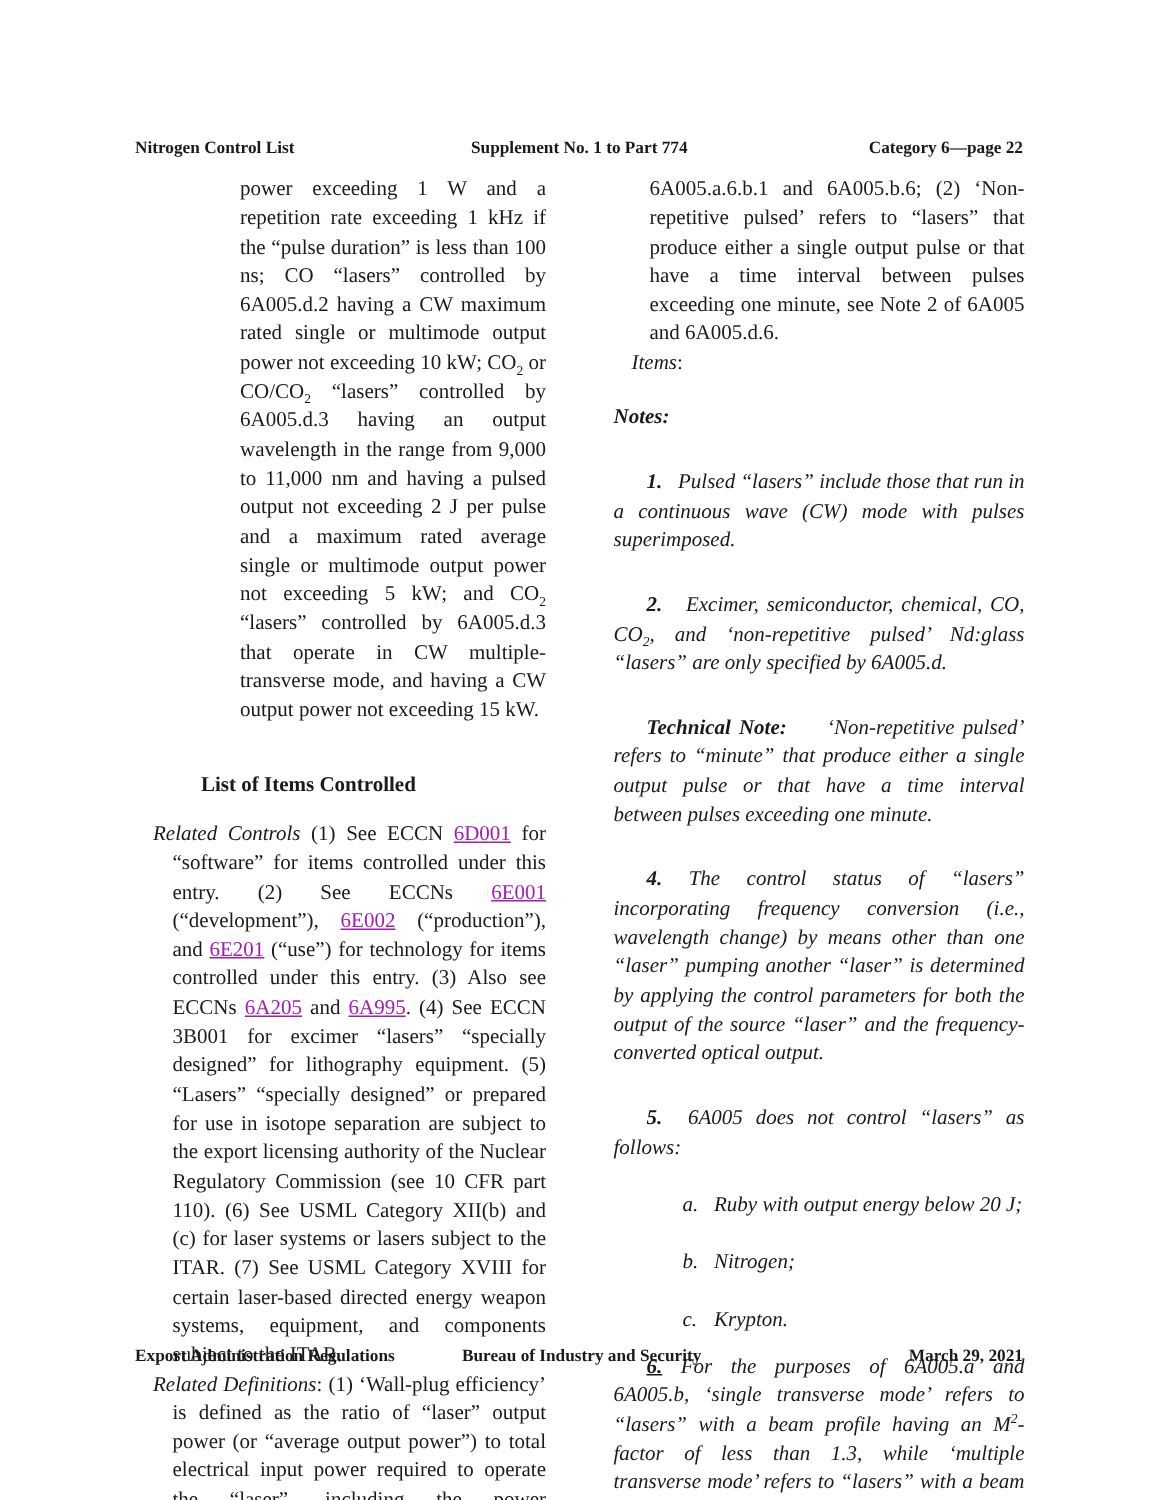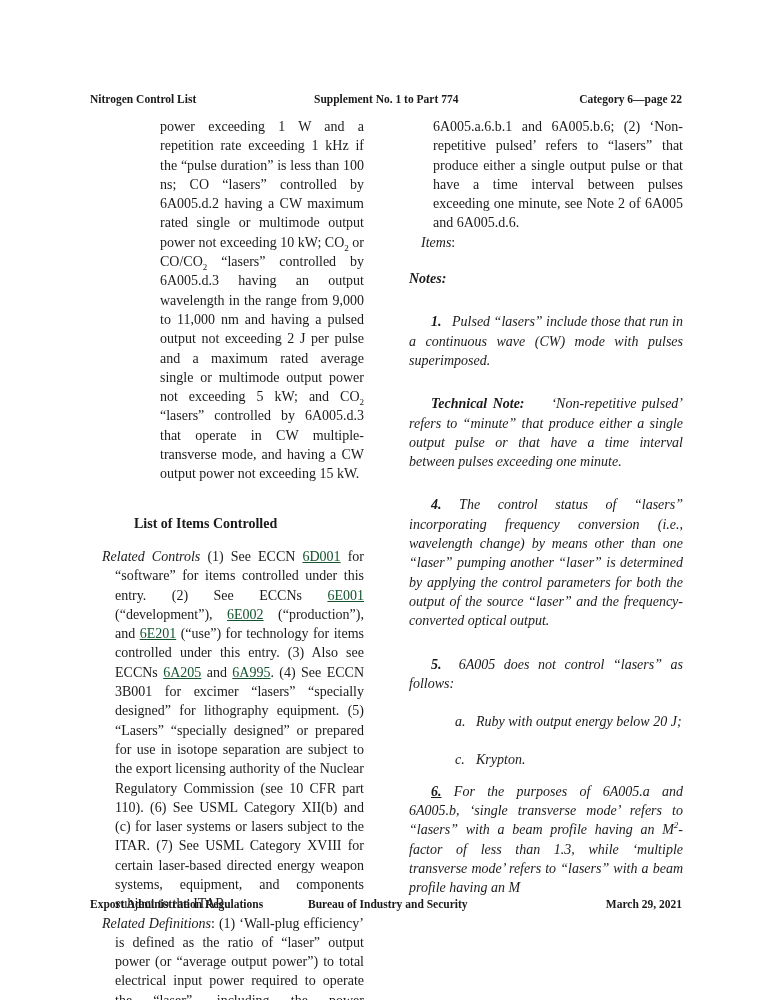--- a/index.html
+++ b/index.html
@@ -10,21 +10,21 @@
     .header { top: 93px; }
     .footer { top: 898px; }
     .footer .f-mid { position: absolute; left: 218px; }
     .header .h-mid { position: absolute; left: 224px; }
     .col { position: absolute; font-size: 14px; line-height: 19.3px; text-align: justify; }
     .col-left { left: 90px; width: 274px; top: 117px; }
     .col-right { left: 409px; width: 274px; top: 117px; }
     .indent-block { margin-left: 70px; width: 204px; }
     .hang { margin-left: 12px; padding-left: 13px; text-indent: -13px; }
     .section-title { font-weight: bold; font-size: 14px; margin-top: 30px; margin-bottom: 14px; margin-left: 44px; }
-    a.link { color: #14532d; text-decoration: underline; }
+    a.link { color: #a21caf; text-decoration: underline; }
     i, .it { font-style: italic; }
     .rblock { margin-left: 24px; }
     .items-label { margin-left: 12px; font-style: italic; }
     .notes-title { font-weight: bold; font-style: italic; margin-top: 17px; }
     .note { font-style: italic; text-indent: 22px; margin-top: 24px; }
     .note b { font-style: italic; }
     .note .num { font-weight: bold; font-style: italic; }
     .sub-item { font-style: italic; margin-left: 46px; margin-top: 19px; }
     .sub-item .lt { display: inline-block; width: 21px; }
     .tech b { font-weight: bold; }
@@ -59,38 +59,44 @@
 <div class="col col-right">
   <div class="rblock">6A005.a.6.b.1 and 6A005.b.6; (2) ‘Non-repetitive pulsed’ refers to “lasers” that produce either a single output pulse or that have a time interval between pulses exceeding one minute, see Note 2 of 6A005 and 6A005.d.6.</div>
   <div class="items-label"><span>Items</span><span style="font-style:normal">:</span></div>
 
   <div class="notes-title">Notes:</div>
 
   <div class="note">
     <span class="num">1.</span>&nbsp;&nbsp; <span>Pulsed “lasers” include those that run in a continuous wave (CW) mode with pulses superimposed.</span>
   </div>
 
+  <div class="note">
+    <span class="num">2.</span>&nbsp;&nbsp; <span>Excimer, semiconductor, chemical, CO, CO</span><sub>2</sub><span>, and ‘non-repetitive pulsed’ Nd:glass “lasers” are only specified by 6A005.d.</span>
+  </div>
 
   <div class="note tech" style="font-style:italic">
     <b>Technical Note:</b>&nbsp;&nbsp;&nbsp;&nbsp; <span>‘Non-repetitive pulsed’ refers to “minute” that produce either a single output pulse or that have a time interval between pulses exceeding one minute.</span>
   </div>
 
 
   <div class="note">
     <span class="num">4.</span> <span>The control status of “lasers” incorporating frequency conversion (i.e., wavelength change) by means other than one “laser” pumping another “laser” is determined by applying the control parameters for both the output of the source “laser” and the frequency-converted optical output.</span>
   </div>
 
   <div class="note">
     <span class="num">5.</span>&nbsp; <span>6A005 does not control “lasers” as follows:</span>
   </div>
 
   <div class="sub-item">
     <span class="lt">a.</span><span>Ruby with output energy below 20 J;</span>
   </div>
   <div class="sub-item">
+    <span class="lt">b.</span><span>Nitrogen;</span>
+  </div>
+  <div class="sub-item">
     <span class="lt">c.</span><span>Krypton.</span>
   </div>
 
   <div class="note" style="margin-top:12px">
     <span class="num u">6.</span> <span>For the purposes of 6A005.a and 6A005.b, ‘single transverse mode’ refers to “lasers” with a beam profile having an M</span><sup>2</sup><span>-factor of less than 1.3, while ‘multiple transverse mode’ refers to “lasers” with a beam profile having an M</span>
   </div>
 </div>
 
 <div class="footer">
   <span>Export Administration Regulations</span>

